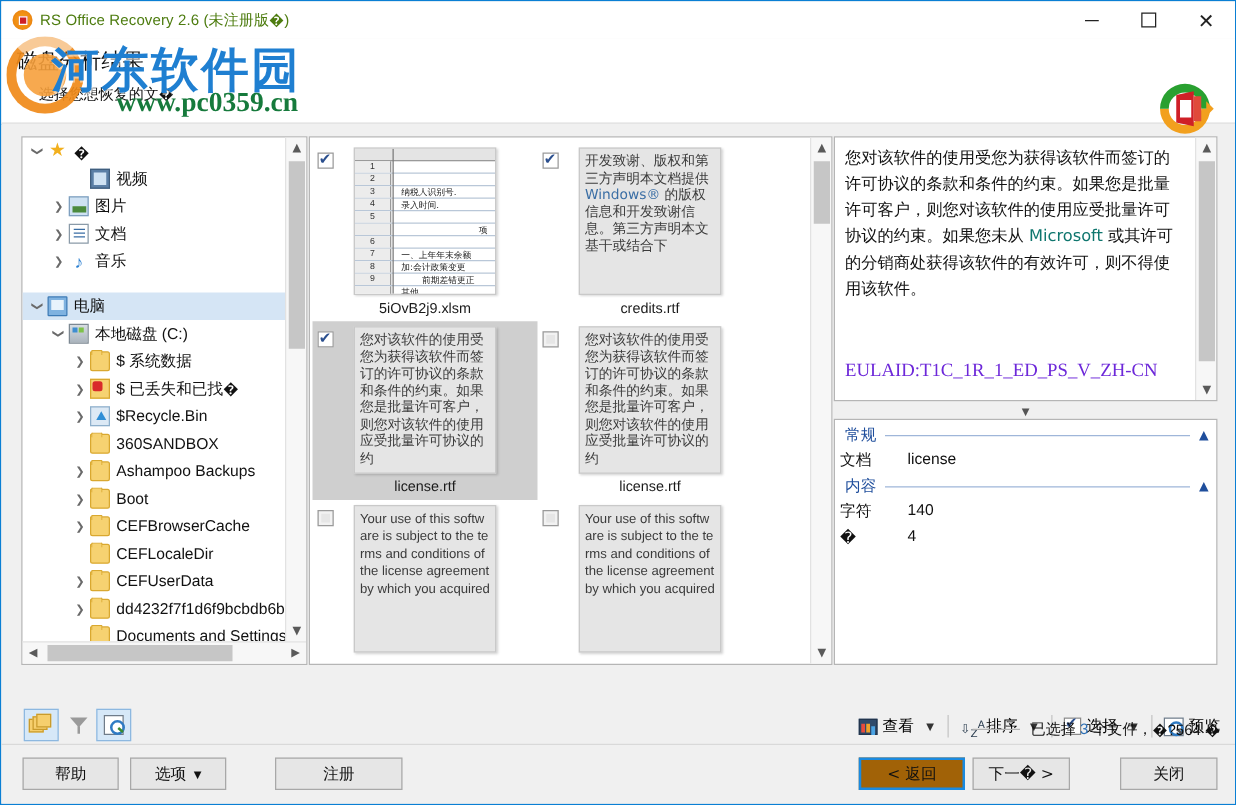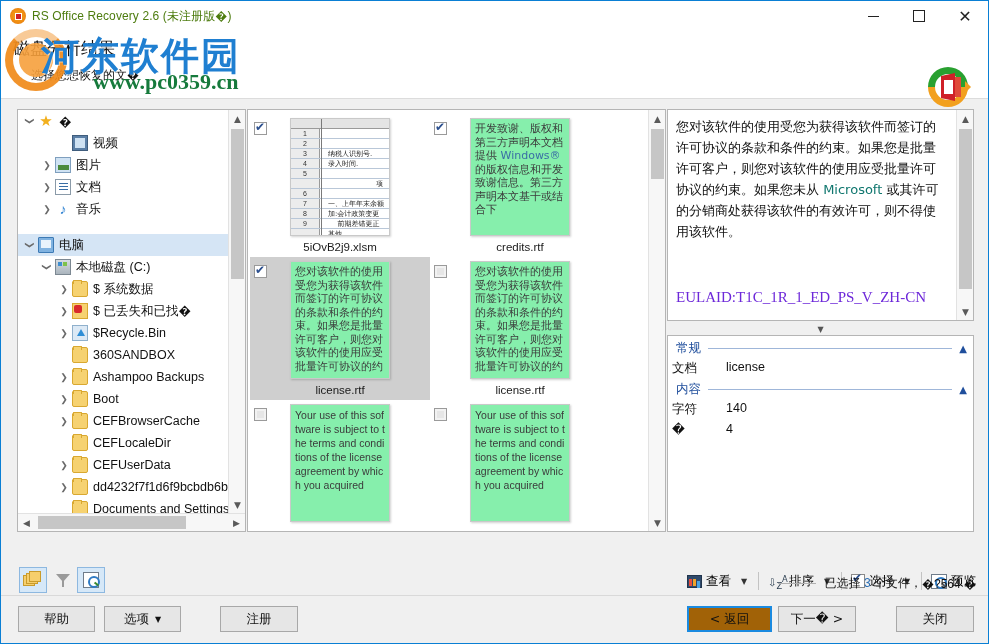--- a/index.html
+++ b/index.html
@@ -191,21 +191,21 @@
     width:13px; height:13px; border:1px solid #9a9a9a; background:#fff;
   }
   .tcell .chk.on { background:#fff; }
   .tcell .chk.on::after {
     content:"✔"; position:absolute; left:0px; top:-3px; font-size:12px; color:#2b4f8e;
     font-family:"DejaVu Sans", sans-serif;
   }
   .tcell .chk.off { background:#f2f2f2; border:1px solid #9a9a9a; }
   .tcell .chk.off::after { content:""; position:absolute; left:2px; top:2px; right:2px; bottom:2px; background:#e6e6e6; }
   .preview-box {
-    width: 100px; height: 118px; background:#86efac; border:1px solid #c9c9c9;
+    width: 114px; height: 118px; background:#e5e5e5; border:1px solid #c9c9c9;
     overflow:hidden; position:relative; box-shadow: 1px 1px 2px rgba(0,0,0,.18);
   }
   .pv-text {
     padding: 3px 4px; font-size: 11px; line-height: 13.5px; color:#3b3b3b;
     font-family:"DejaVu Sans", sans-serif; word-break: break-all;
   }
   .pv-text.en { font-family:"Liberation Sans", sans-serif; font-size:10.5px; line-height:14px; }
   .pv-text .ms { color:#3a6ea5; }
   .tcell .fname {
     margin-top: 5px; font-size: 11.5px; color:#1a1a1a;
@@ -691,21 +691,21 @@
   </div>
 
   <div class="bottom">
     <div class="btn" style="left:17px;width:77px;">
       <span>帮助</span>
     </div>
     <div class="btn" style="left:103px;width:77px;">
       <span>选项</span>
       <span class="cv">▼</span>
     </div>
-    <div class="btn" style="left:219px;width:78px;">
+    <div class="btn" style="left:219px;width:102px;">
       <span>注册</span>
     </div>
     <div class="btn primary" style="left:686px;width:85px;">
       <span>&lt; 返回</span>
     </div>
     <div class="btn" style="left:777px;width:78px;">
       <span>下一� &gt;</span>
     </div>
     <div class="btn" style="left:895px;width:78px;">
       <span>关闭</span>

